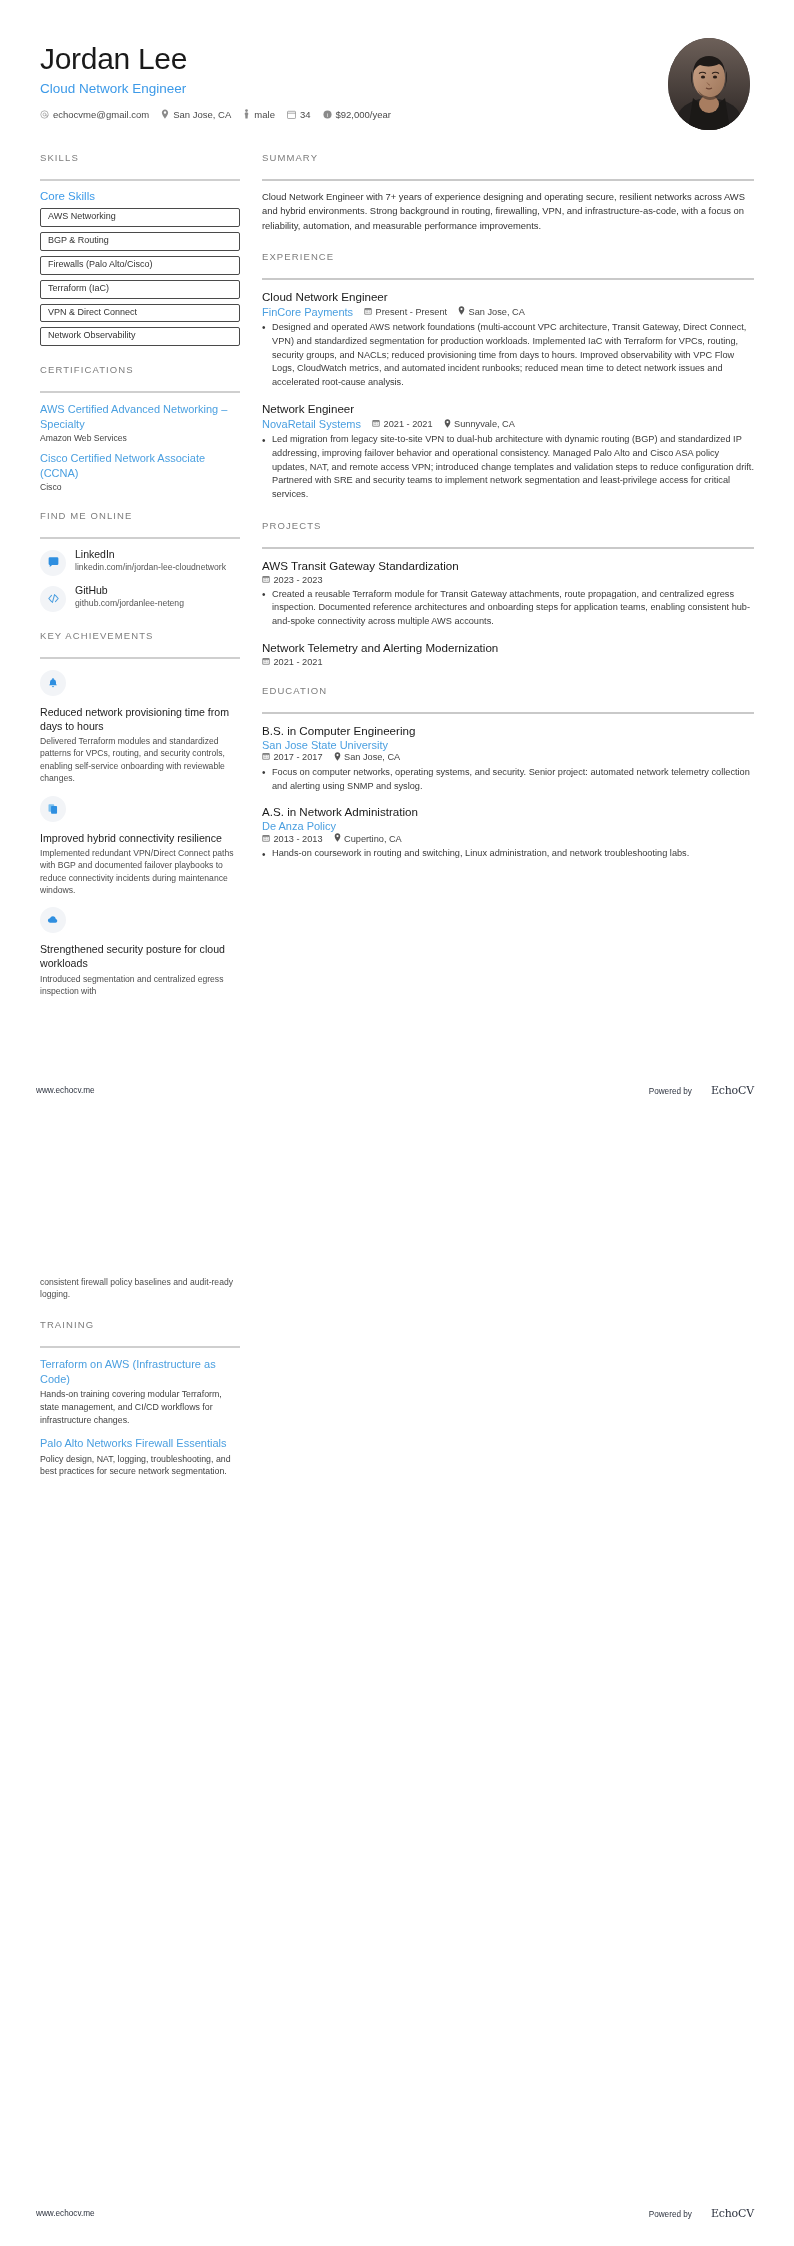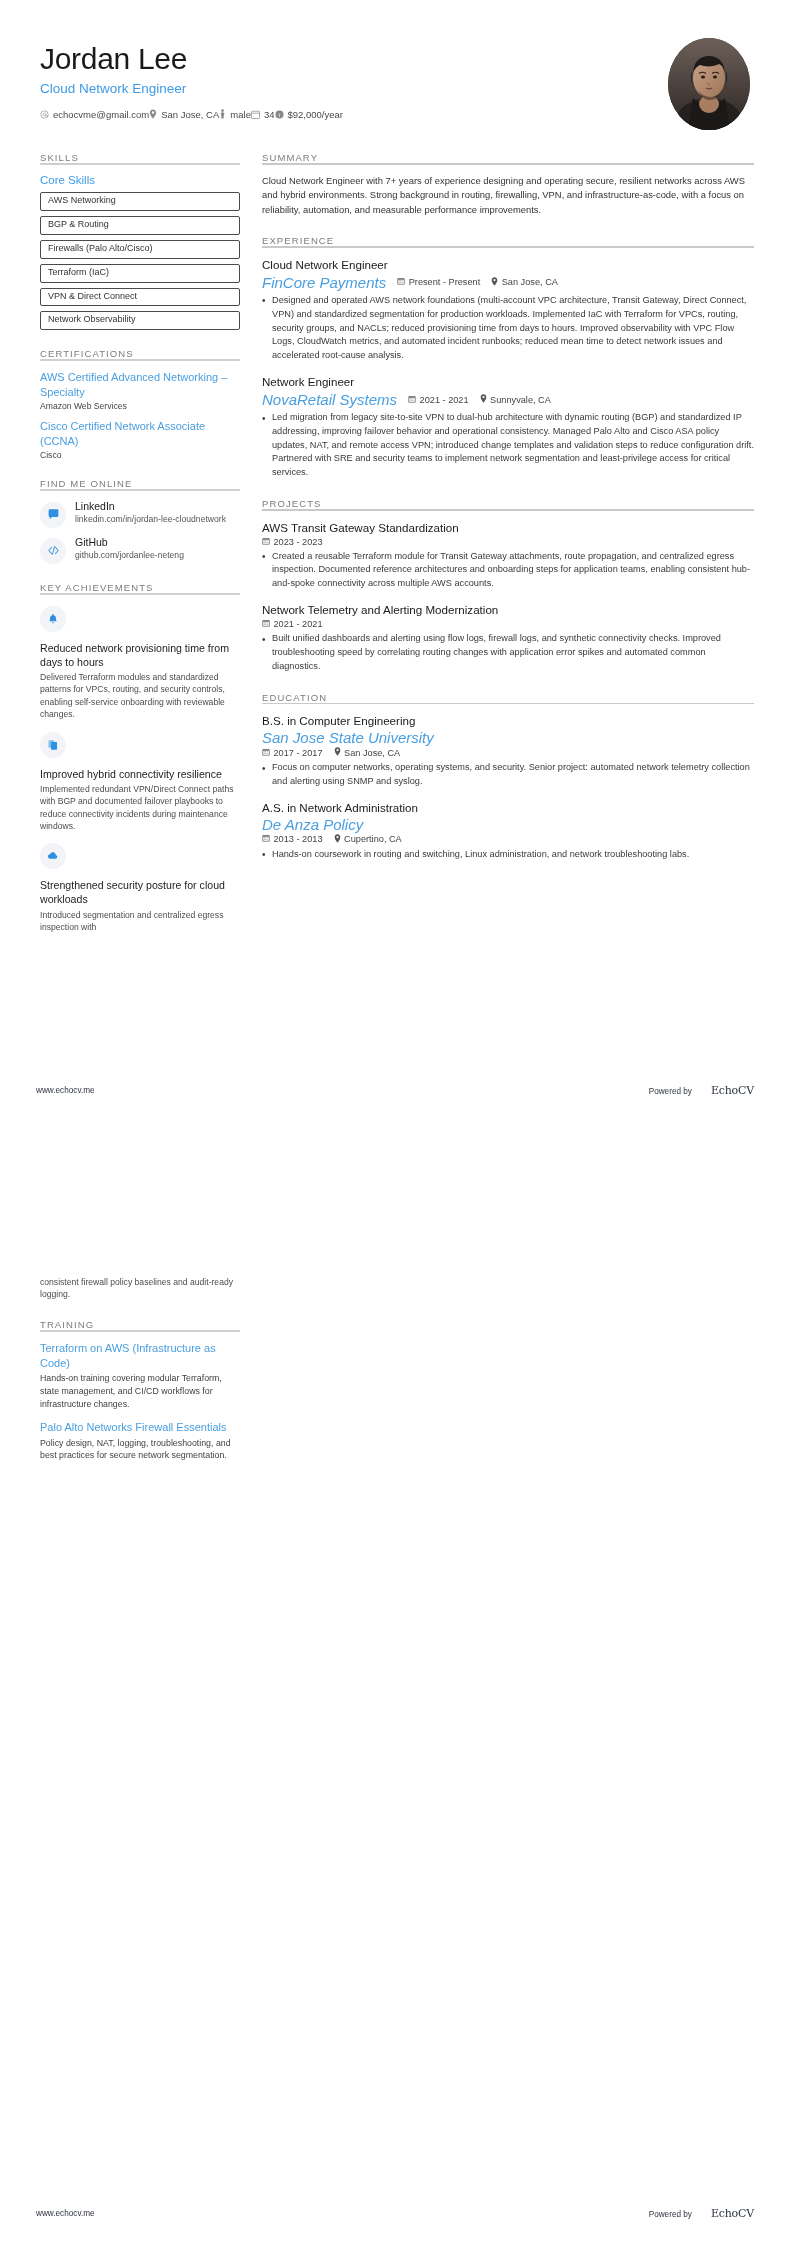--- a/index.html
+++ b/index.html
@@ -42,20 +42,21 @@
   .title {
     font-size:13.5px;
     color:#3d9ae8;
     margin-top:4px;
     font-weight:400;
   }
   .meta-row {
     display:flex;
     align-items:center;
     flex-wrap:wrap;
+    gap:12px;
     margin-top:13px;
     font-size:9.5px;
     color:#4a4a4a;
   }
   .meta-item { display:flex; align-items:center; gap:4px; white-space:nowrap; }
   .meta-item svg { display:block; }
   .avatar-wrap {
     width:82px; height:92px;
     border-radius:50%;
     overflow:hidden;
@@ -71,21 +72,21 @@
   .columns { display:flex; gap:22px; margin-top:16px; }
   .col-left { width:200px; flex:0 0 200px; }
   .col-right { flex:1 1 auto; }
 
   .sec-title {
     font-size:9.5px;
     letter-spacing:1.1px;
     color:#7c7c7c;
     font-weight:400;
     text-transform:uppercase;
-    padding-bottom:0;
+    padding-bottom:16px;
   }
   .sec-rule {
     height:2px;
     background:#cfcfcf;
     margin-bottom:9px;
   }
   .sec-rule.thin { height:1.6px; background:#c9c9c9; }
   .sec { margin-bottom:18px; }
 
   
@@ -155,21 +156,21 @@
     font-size:9.4px;
     line-height:1.55;
     color:#333;
   }
   .entry { margin-bottom:11px; }
   .entry-title { font-size:11.6px; color:#1a1a1a; line-height:1.3; }
   .entry-sub {
     display:flex; align-items:center; flex-wrap:wrap; gap:11px;
     margin-top:2px; font-size:9.2px; color:#444;
   }
-  .entry-org { color:#4a9fe0; font-size:15px;font-style:italic; }
+  .entry-org { color:#4a9fe0; font-size:11px; }
   .sub-item { display:flex; align-items:center; gap:3.5px; white-space:nowrap; }
   ul.bullets { list-style:none; margin-top:3px; }
   ul.bullets li {
     position:relative;
     padding-left:10px;
     font-size:9.2px;
     line-height:1.5;
     color:#3a3a3a;
     margin-bottom:2px;
   }
@@ -481,23 +482,20 @@
             <div class="entry-sub">
               <span class="sub-item">
                 <span><svg width="8" height="8" viewBox="0 0 14 14">
                       <rect x="0.8" y="2" width="12.4" height="11.2" rx="1" fill="#555"></rect>
                       <rect x="2" y="4.6" width="10" height="7.4" fill="#fff"></rect>
                       <path d="M3.2 6h1.4v1.2H3.2zm2.6 0h1.4v1.2H5.8zm2.6 0h1.4v1.2H8.4zM3.2 8.4h1.4v1.2H3.2zm2.6 0h1.4v1.2H5.8zm2.6 0h1.4v1.2H8.4z" fill="#555"></path>
                     </svg></span>
                 <span>2021 - 2021</span>
               </span>
             </div>
-            <ul class="bullets">
-              <li>Built unified dashboards and alerting using flow logs, firewall logs, and synthetic connectivity checks. Improved troubleshooting speed by correlating routing changes with application error spikes and automated common diagnostics.</li>
-            </ul>
           </div>
         </div>
 
         <div class="sec">
           <div class="sec-title">EDUCATION</div>
           <div class="sec-rule thin"></div>
 
           <div class="entry">
             <div class="entry-title">B.S. in Computer Engineering</div>
             <div class="entry-org" style="margin-top:1px;">San Jose State University</div>

